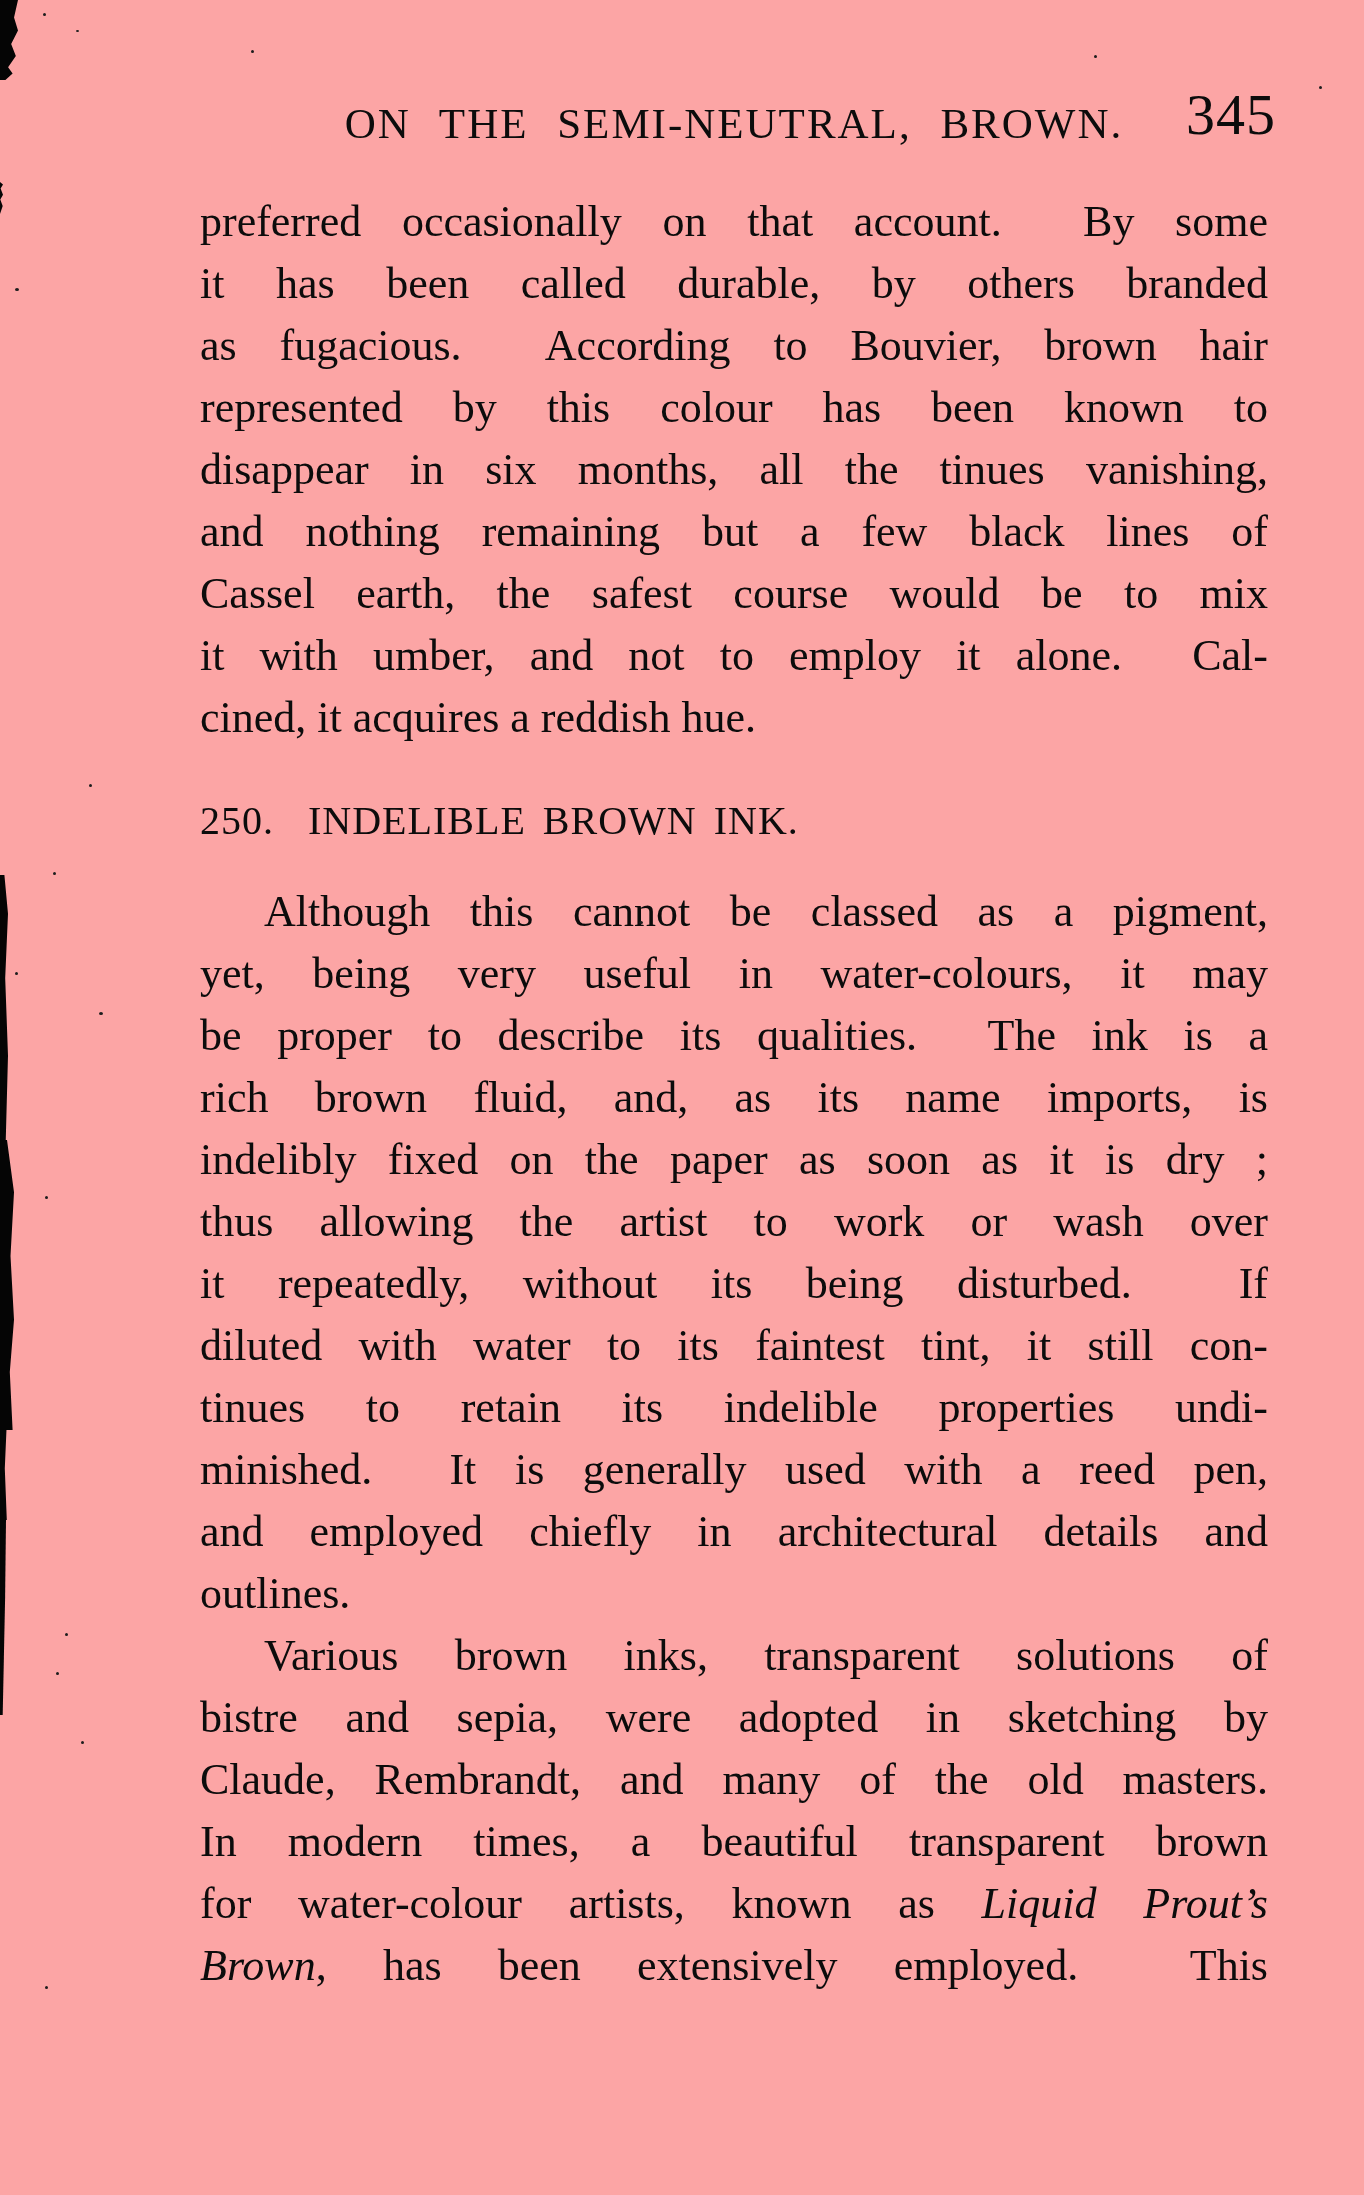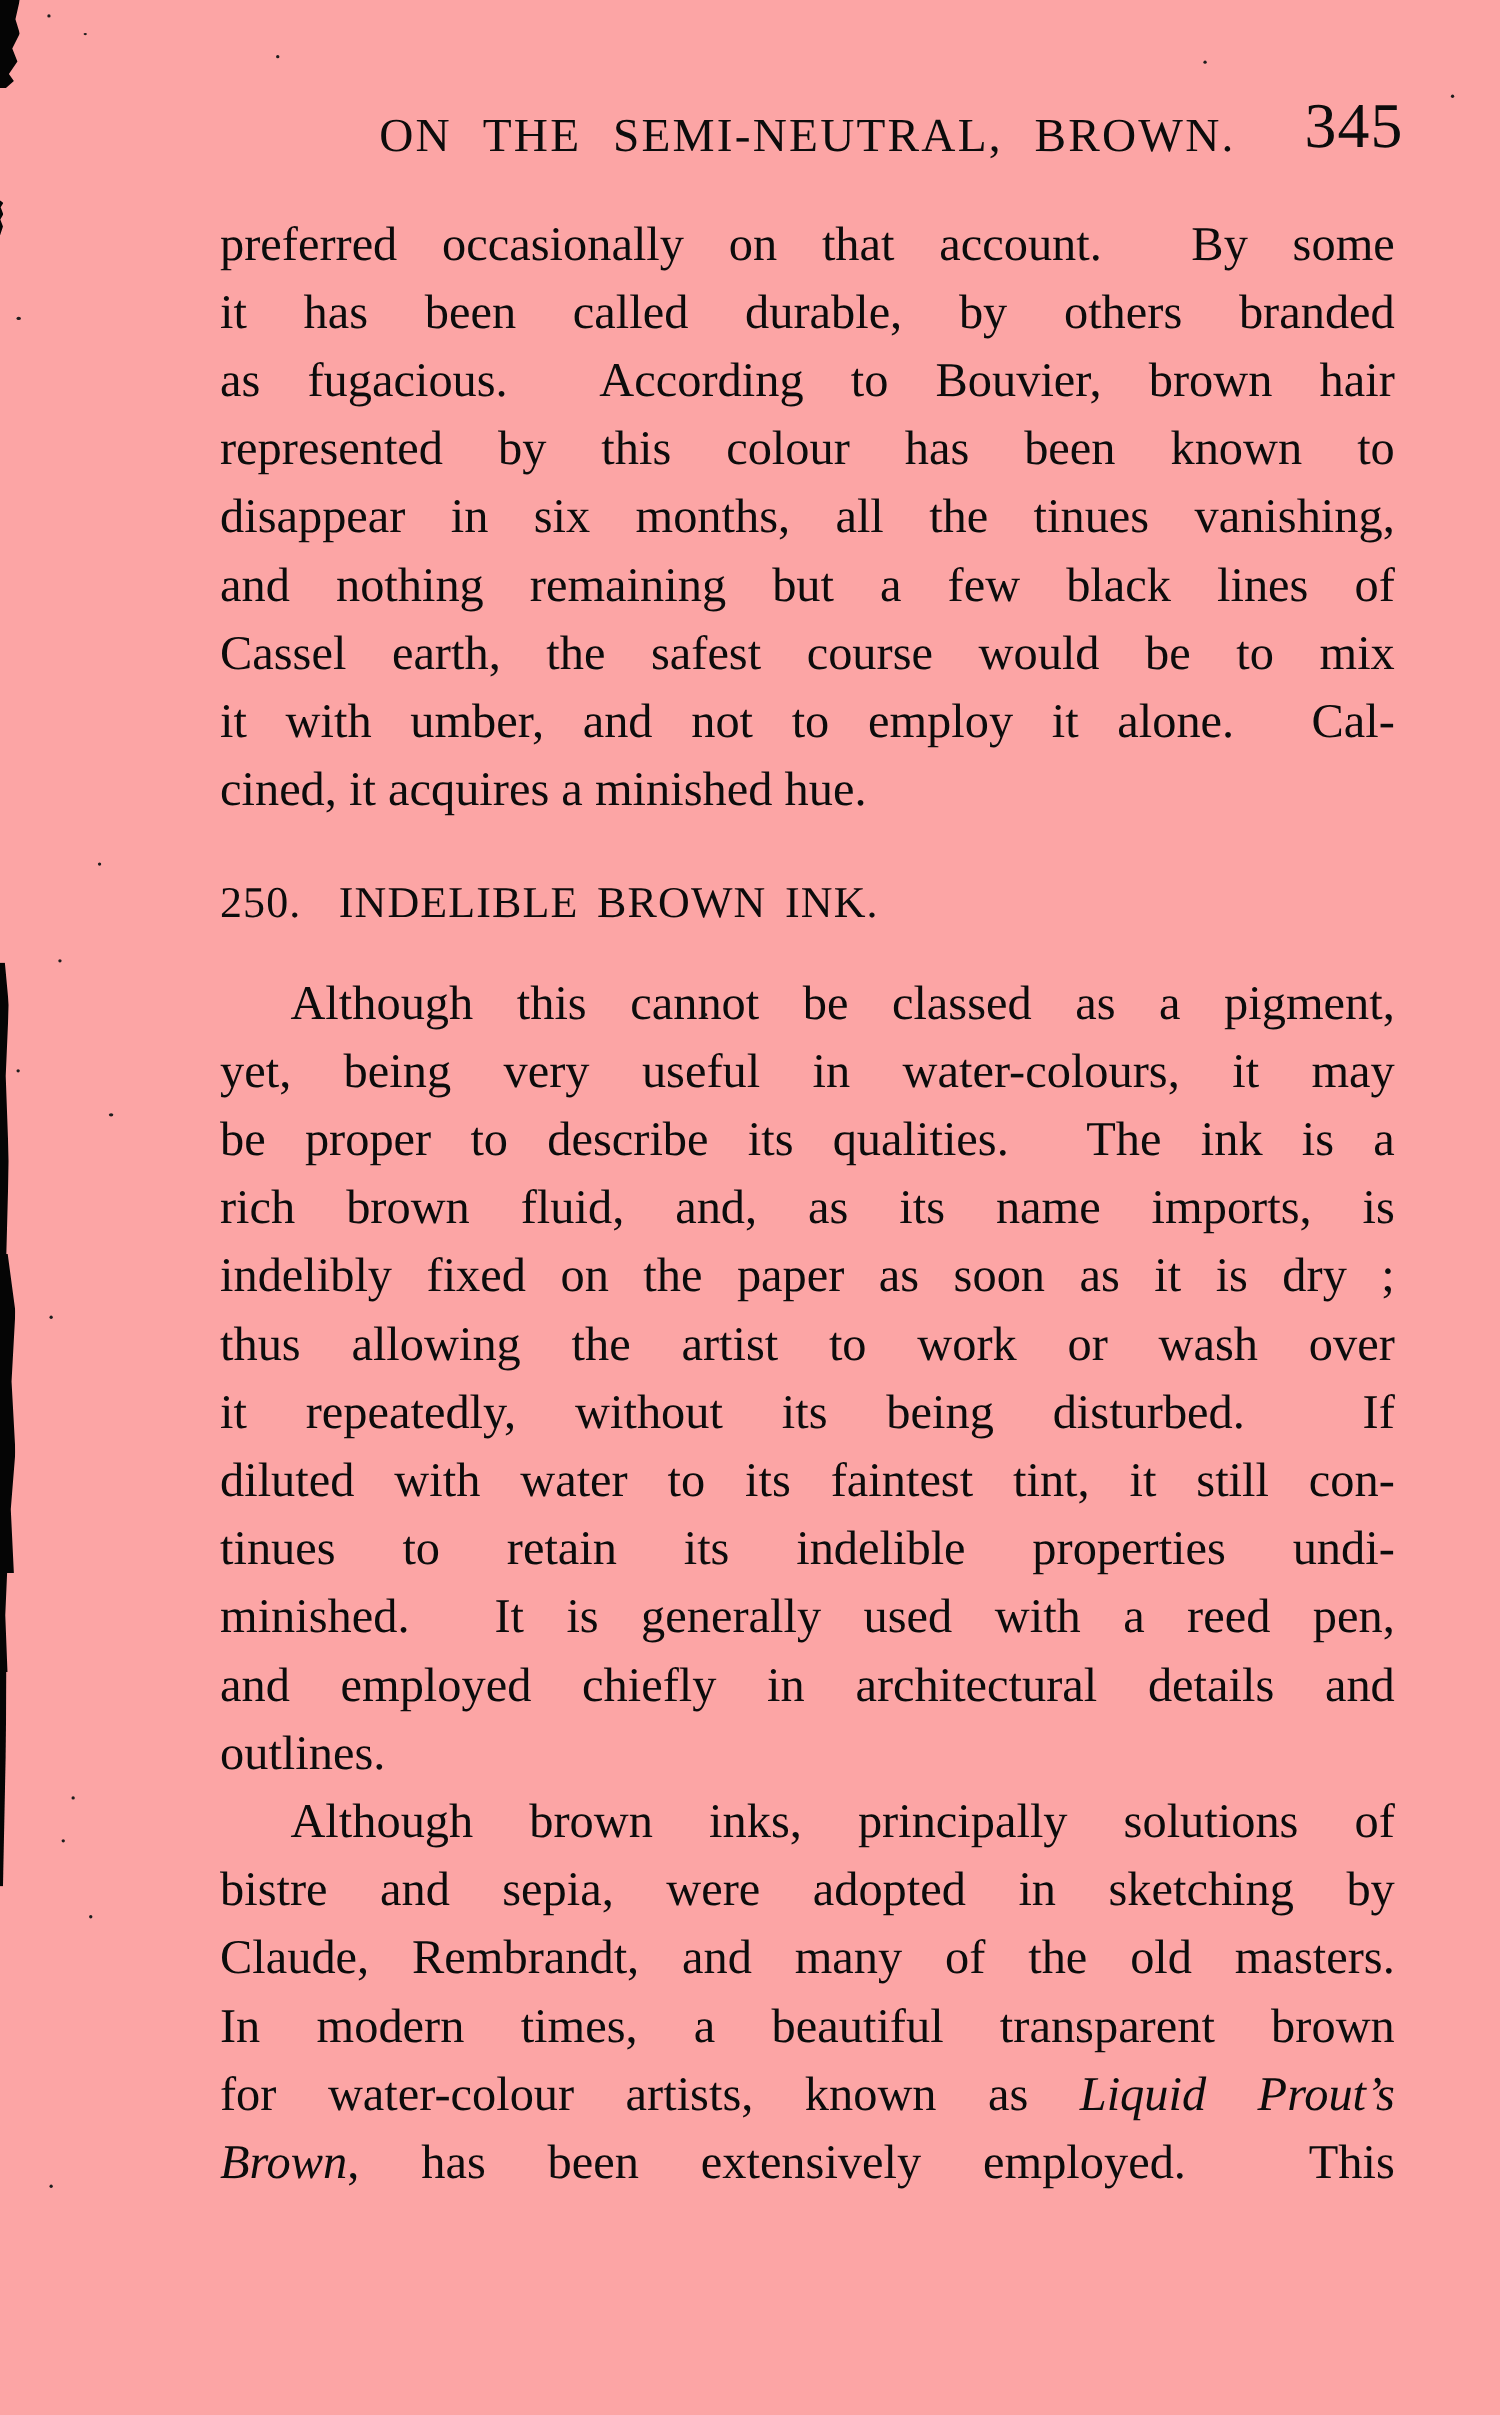--- a/index.html
+++ b/index.html
@@ -124,38 +124,38 @@
   <div class="text-block">
 
     <div class="line">preferred occasionally on that account.&nbsp; By some</div>
     <div class="line">it has been called durable, by others branded</div>
     <div class="line">as fugacious.&nbsp; According to Bouvier, brown hair</div>
     <div class="line">represented by this colour has been known to</div>
     <div class="line">disappear in six months, all the tinues vanishing,</div>
     <div class="line">and nothing remaining but a few black lines of</div>
     <div class="line">Cassel earth, the safest course would be to mix</div>
     <div class="line">it with umber, and not to employ it alone.&nbsp; Cal-</div>
-    <div class="line flush">cined, it acquires a minished hue.</div>
+    <div class="line flush">cined, it acquires a reddish hue.</div>
 
     <div class="section-heading">250.&nbsp; INDELIBLE BROWN INK.</div>
 
     <div class="line indent">Although this cannot be classed as a pigment,</div>
     <div class="line">yet, being very useful in water-colours, it may</div>
     <div class="line">be proper to describe its qualities.&nbsp; The ink is a</div>
     <div class="line">rich brown fluid, and, as its name imports, is</div>
     <div class="line">indelibly fixed on the paper as soon as it is dry&nbsp;;</div>
     <div class="line">thus allowing the artist to work or wash over</div>
     <div class="line">it repeatedly, without its being disturbed.&nbsp; If</div>
     <div class="line">diluted with water to its faintest tint, it still con-</div>
     <div class="line">tinues to retain its indelible properties undi-</div>
     <div class="line">minished.&nbsp; It is generally used with a reed pen,</div>
     <div class="line">and employed chiefly in architectural details and</div>
     <div class="line flush">outlines.</div>
 
-    <div class="line indent">Although brown inks, principally solutions of</div>
+    <div class="line indent">Various brown inks, transparent solutions of</div>
     <div class="line">bistre and sepia, were adopted in sketching by</div>
     <div class="line">Claude, Rembrandt, and many of the old masters.</div>
     <div class="line">In modern times, a beautiful transparent brown</div>
     <div class="line"><span>for water-colour artists, known as </span><i>Liquid Prout’s</i></div>
     <div class="line"><i>Brown</i><span>, has been extensively employed.&nbsp; This</span></div>
 
   </div>
 
   <div class="artifact blob-top-left"></div>
   <div class="artifact edge-ticks"></div>

